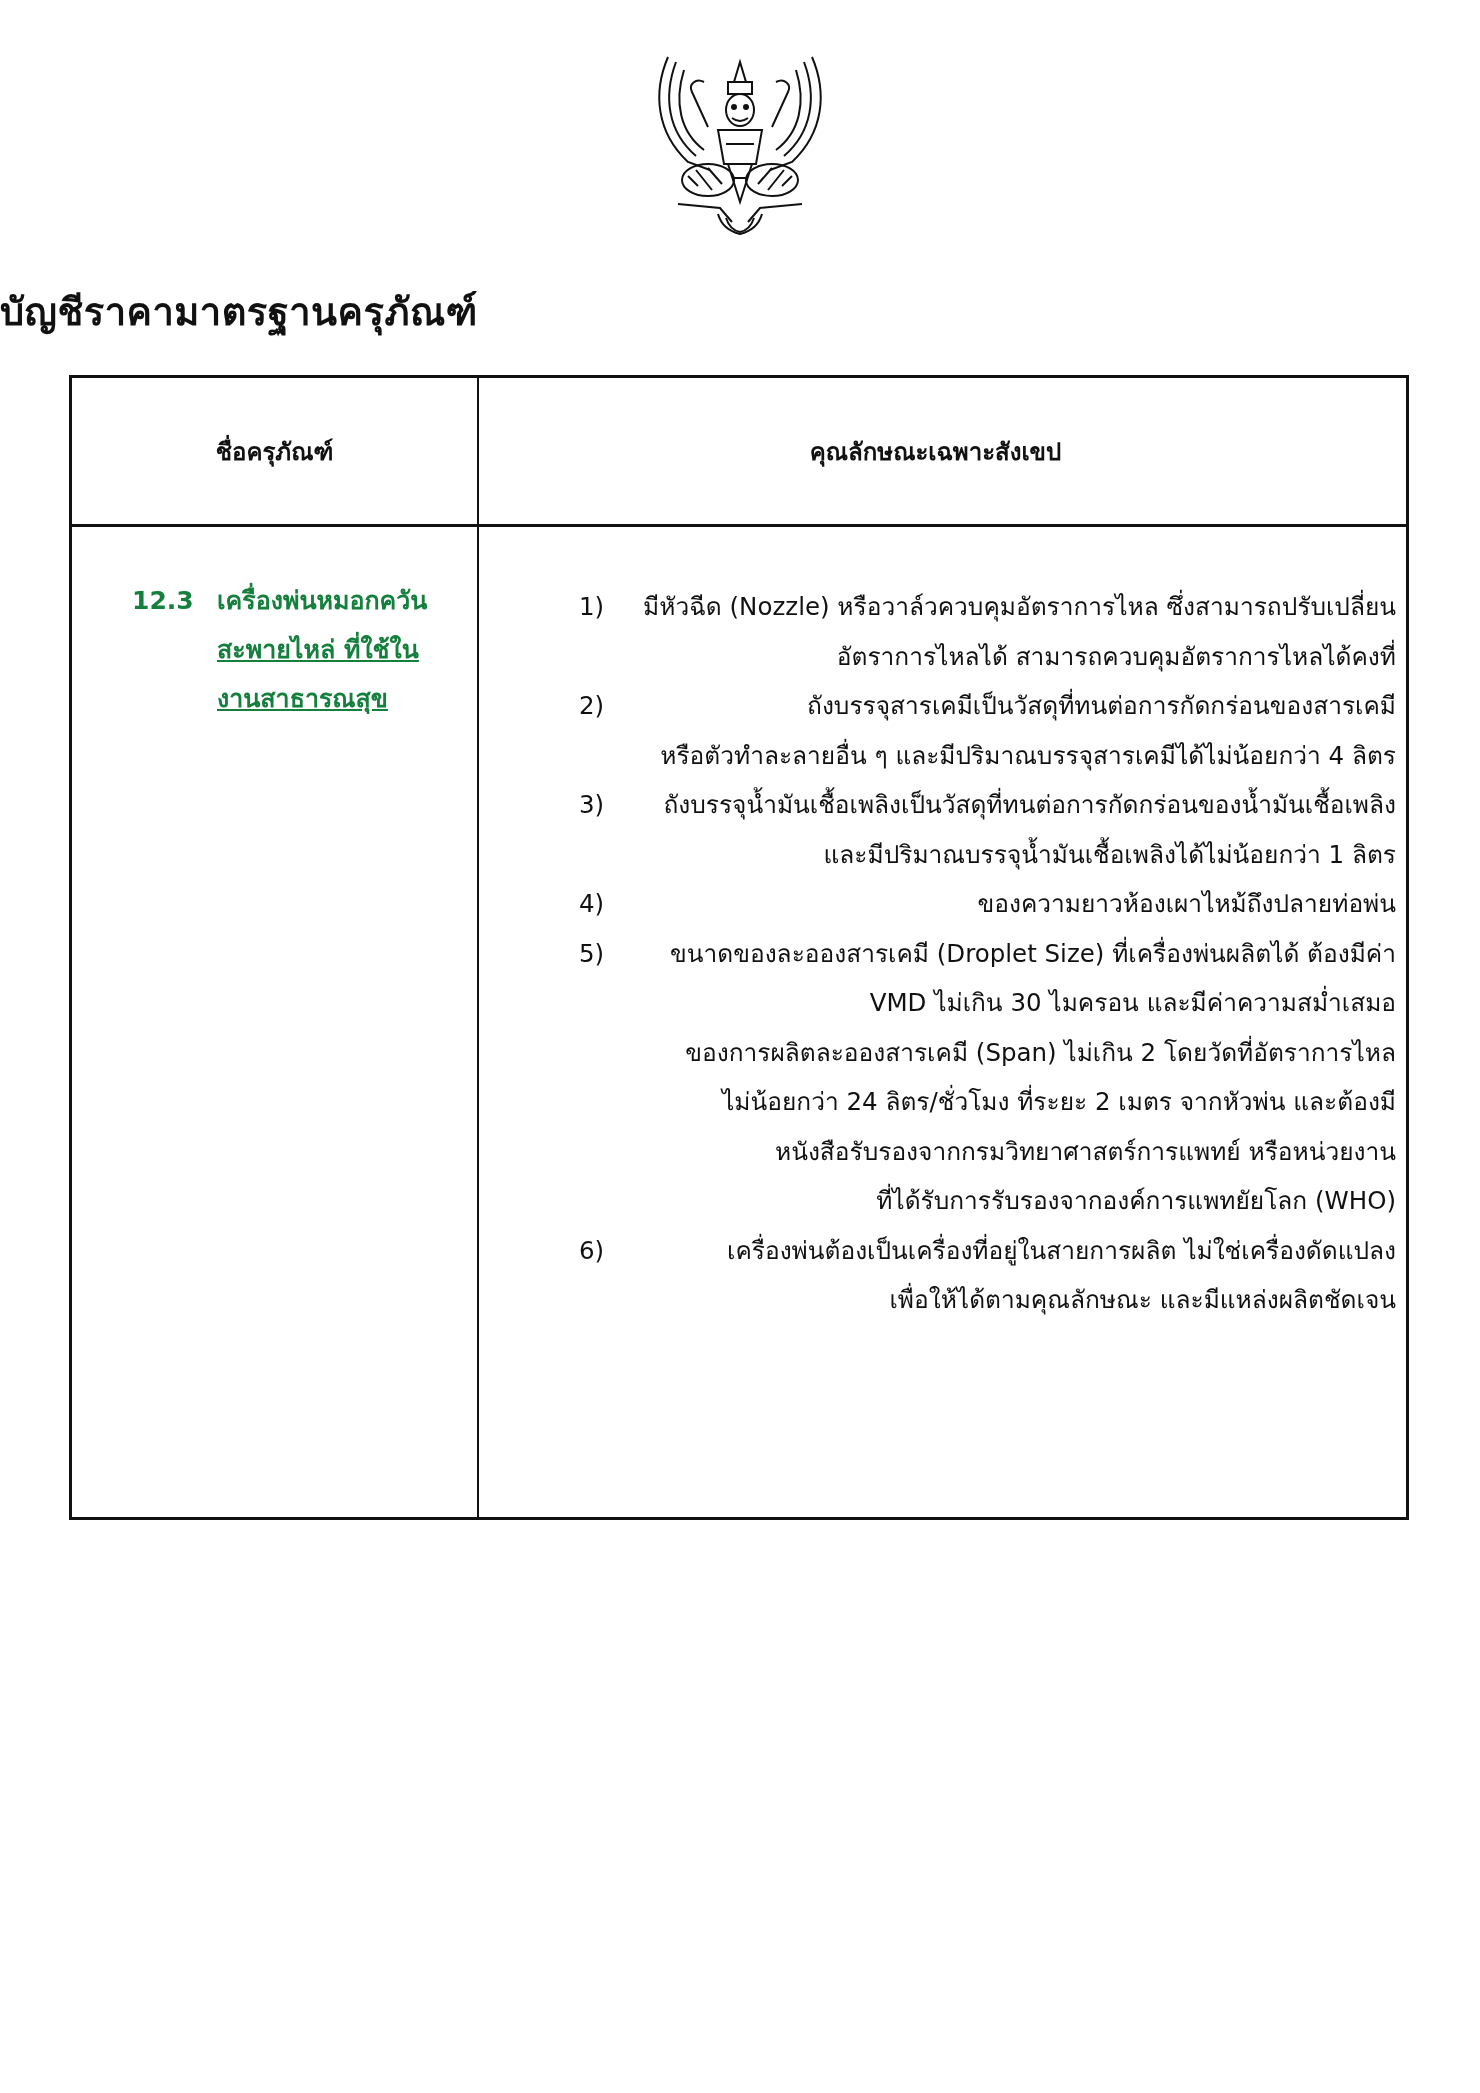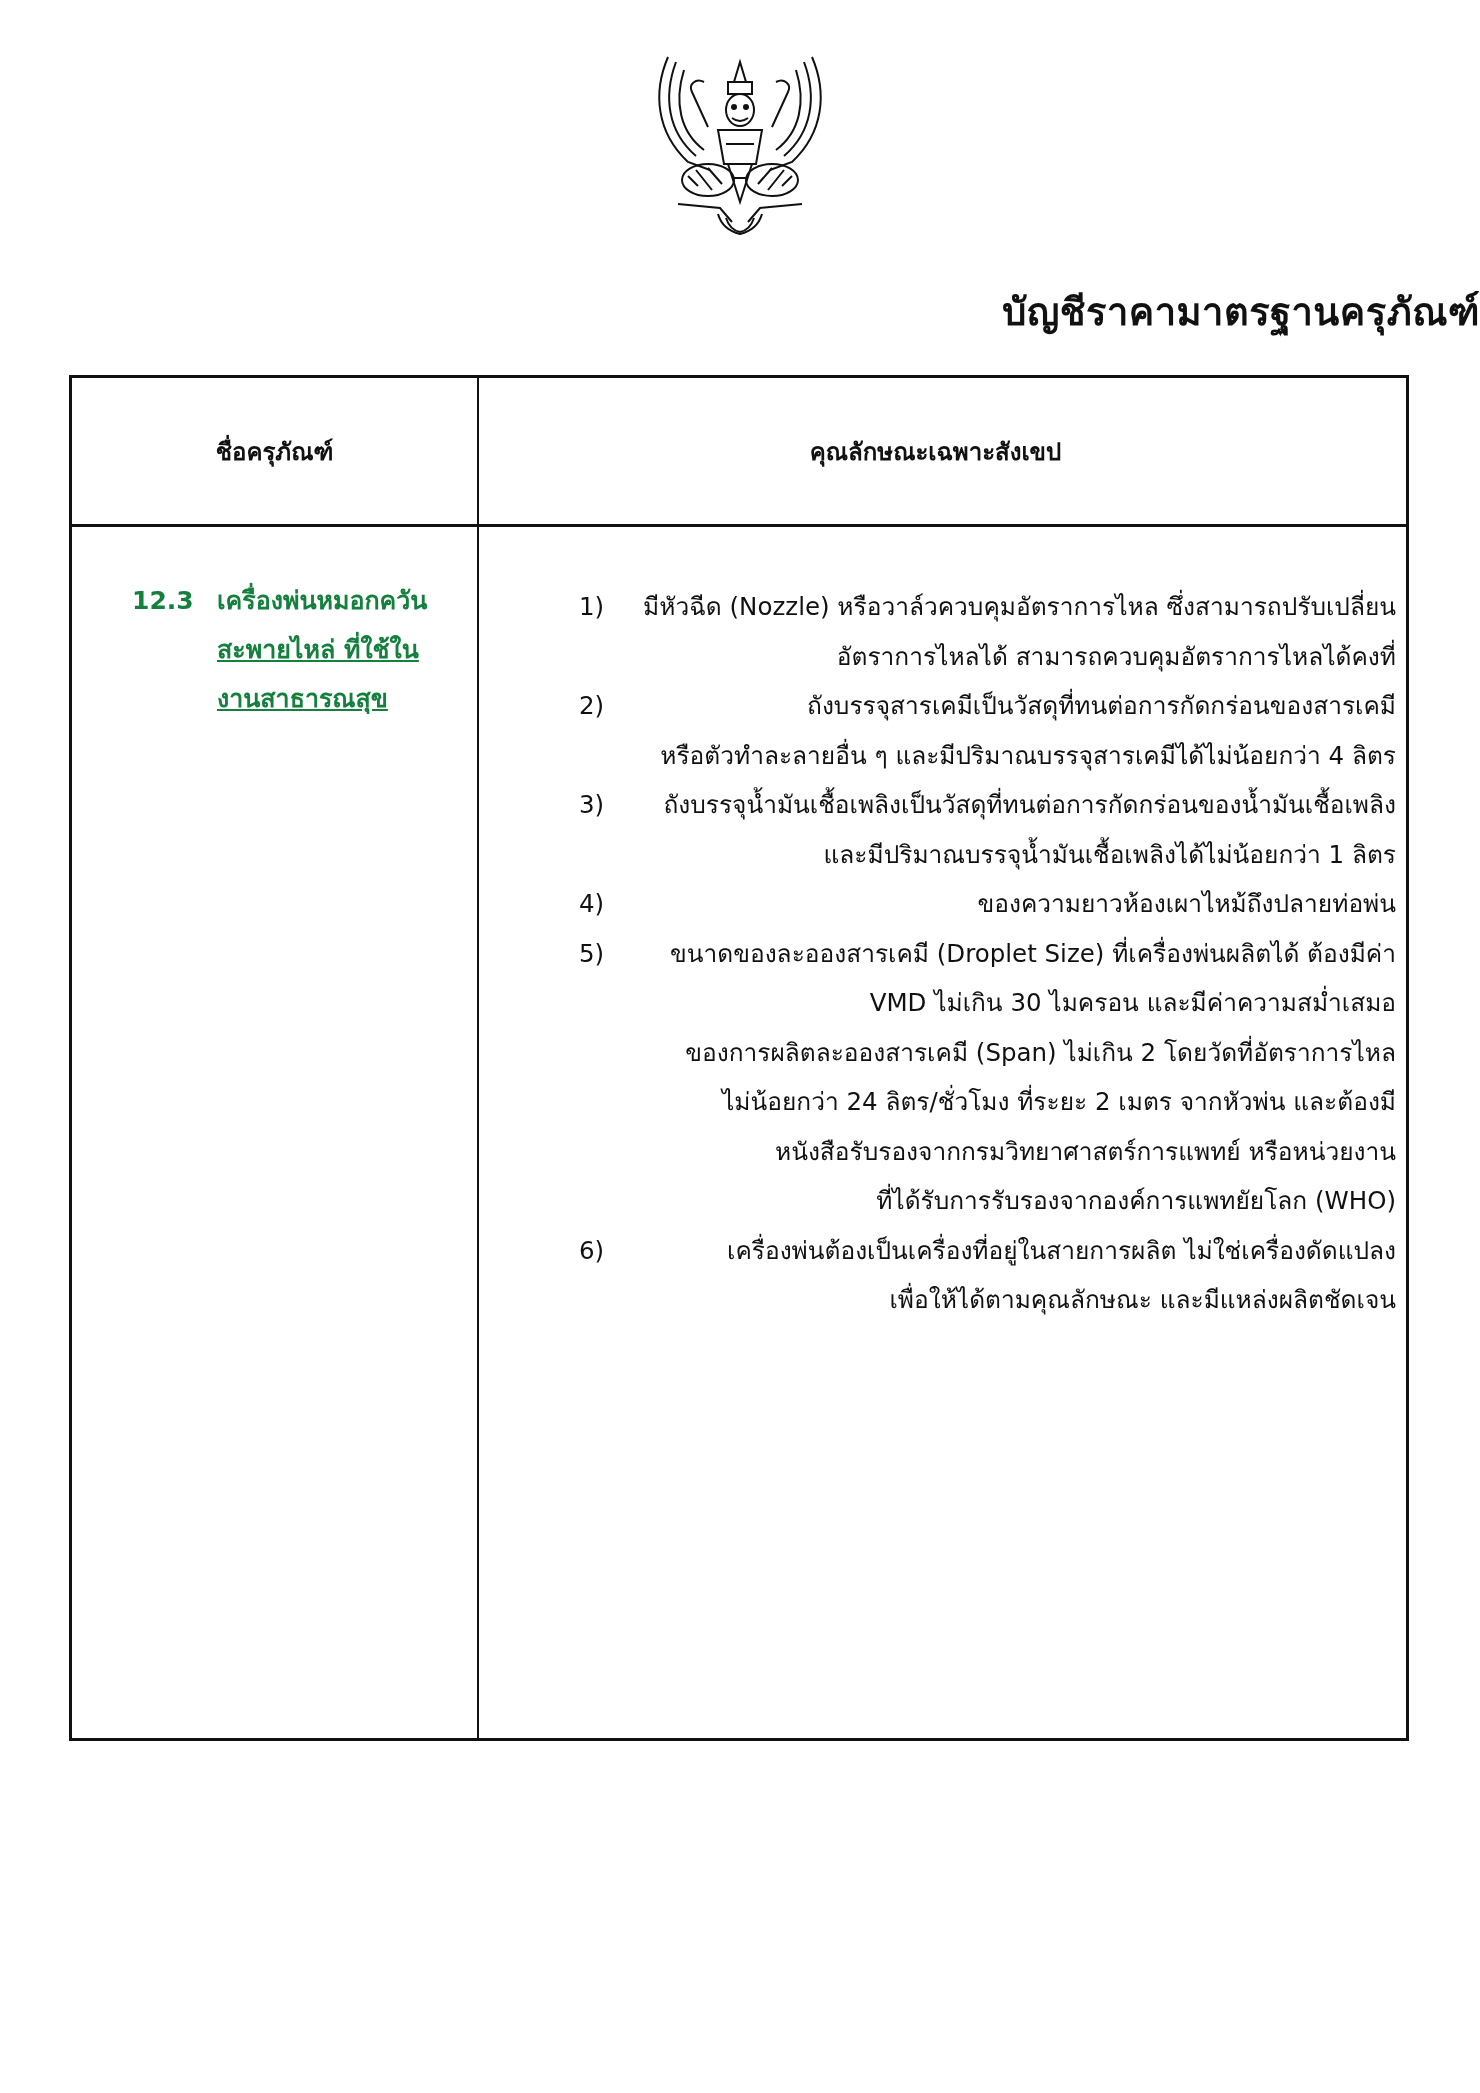--- a/index.html
+++ b/index.html
@@ -6,25 +6,25 @@
   body {
     width: 1480px; height: 2093px; position: relative; overflow: hidden;
     font-family: "DejaVu Sans", "Liberation Sans", sans-serif;
     color: #111111;
   }
   .emblem {
     position: absolute; left: 648px; top: 52px; width: 184px; height: 186px;
   }
   .doc-title {
     position: absolute; left: 0; width: 1480px; top: 282px;
-    text-align: right; font-size: 38px; font-weight: bold; line-height: 60px;
+    text-align: left; font-size: 38px; font-weight: bold; line-height: 60px;
     letter-spacing: 0.5px;
   }
   .table {
-    position: absolute; left: 69px; top: 375px; width: 1340px; height: 1366px;
+    position: absolute; left: 69px; top: 375px; width: 1340px; height: 1145px;
     border: 3px solid #111; box-sizing: border-box;
   }
   .col-divider {
     position: absolute; left: 405px; top: 0; bottom: 0; width: 2px; background: #111;
   }
   .header-rule {
     position: absolute; left: 0; right: 0; top: 146px; height: 3px; background: #111;
   }
   .th {
     position: absolute; top: 0; height: 146px; display: flex; align-items: center;

